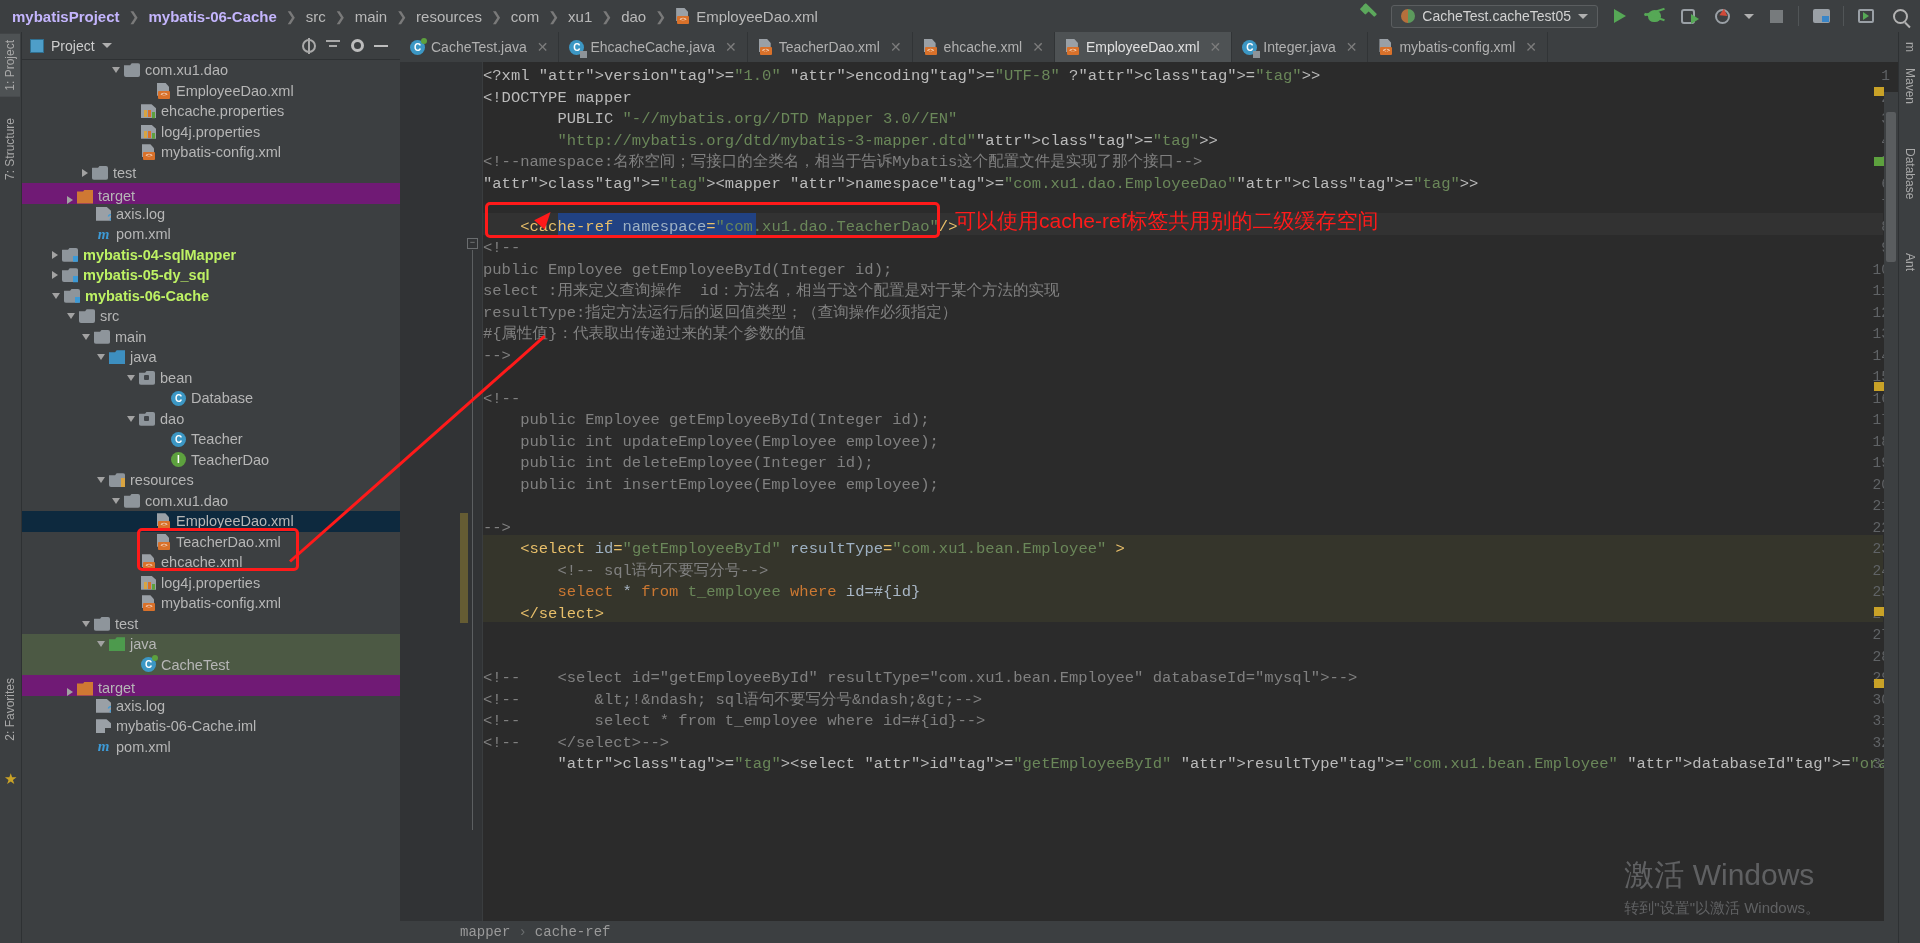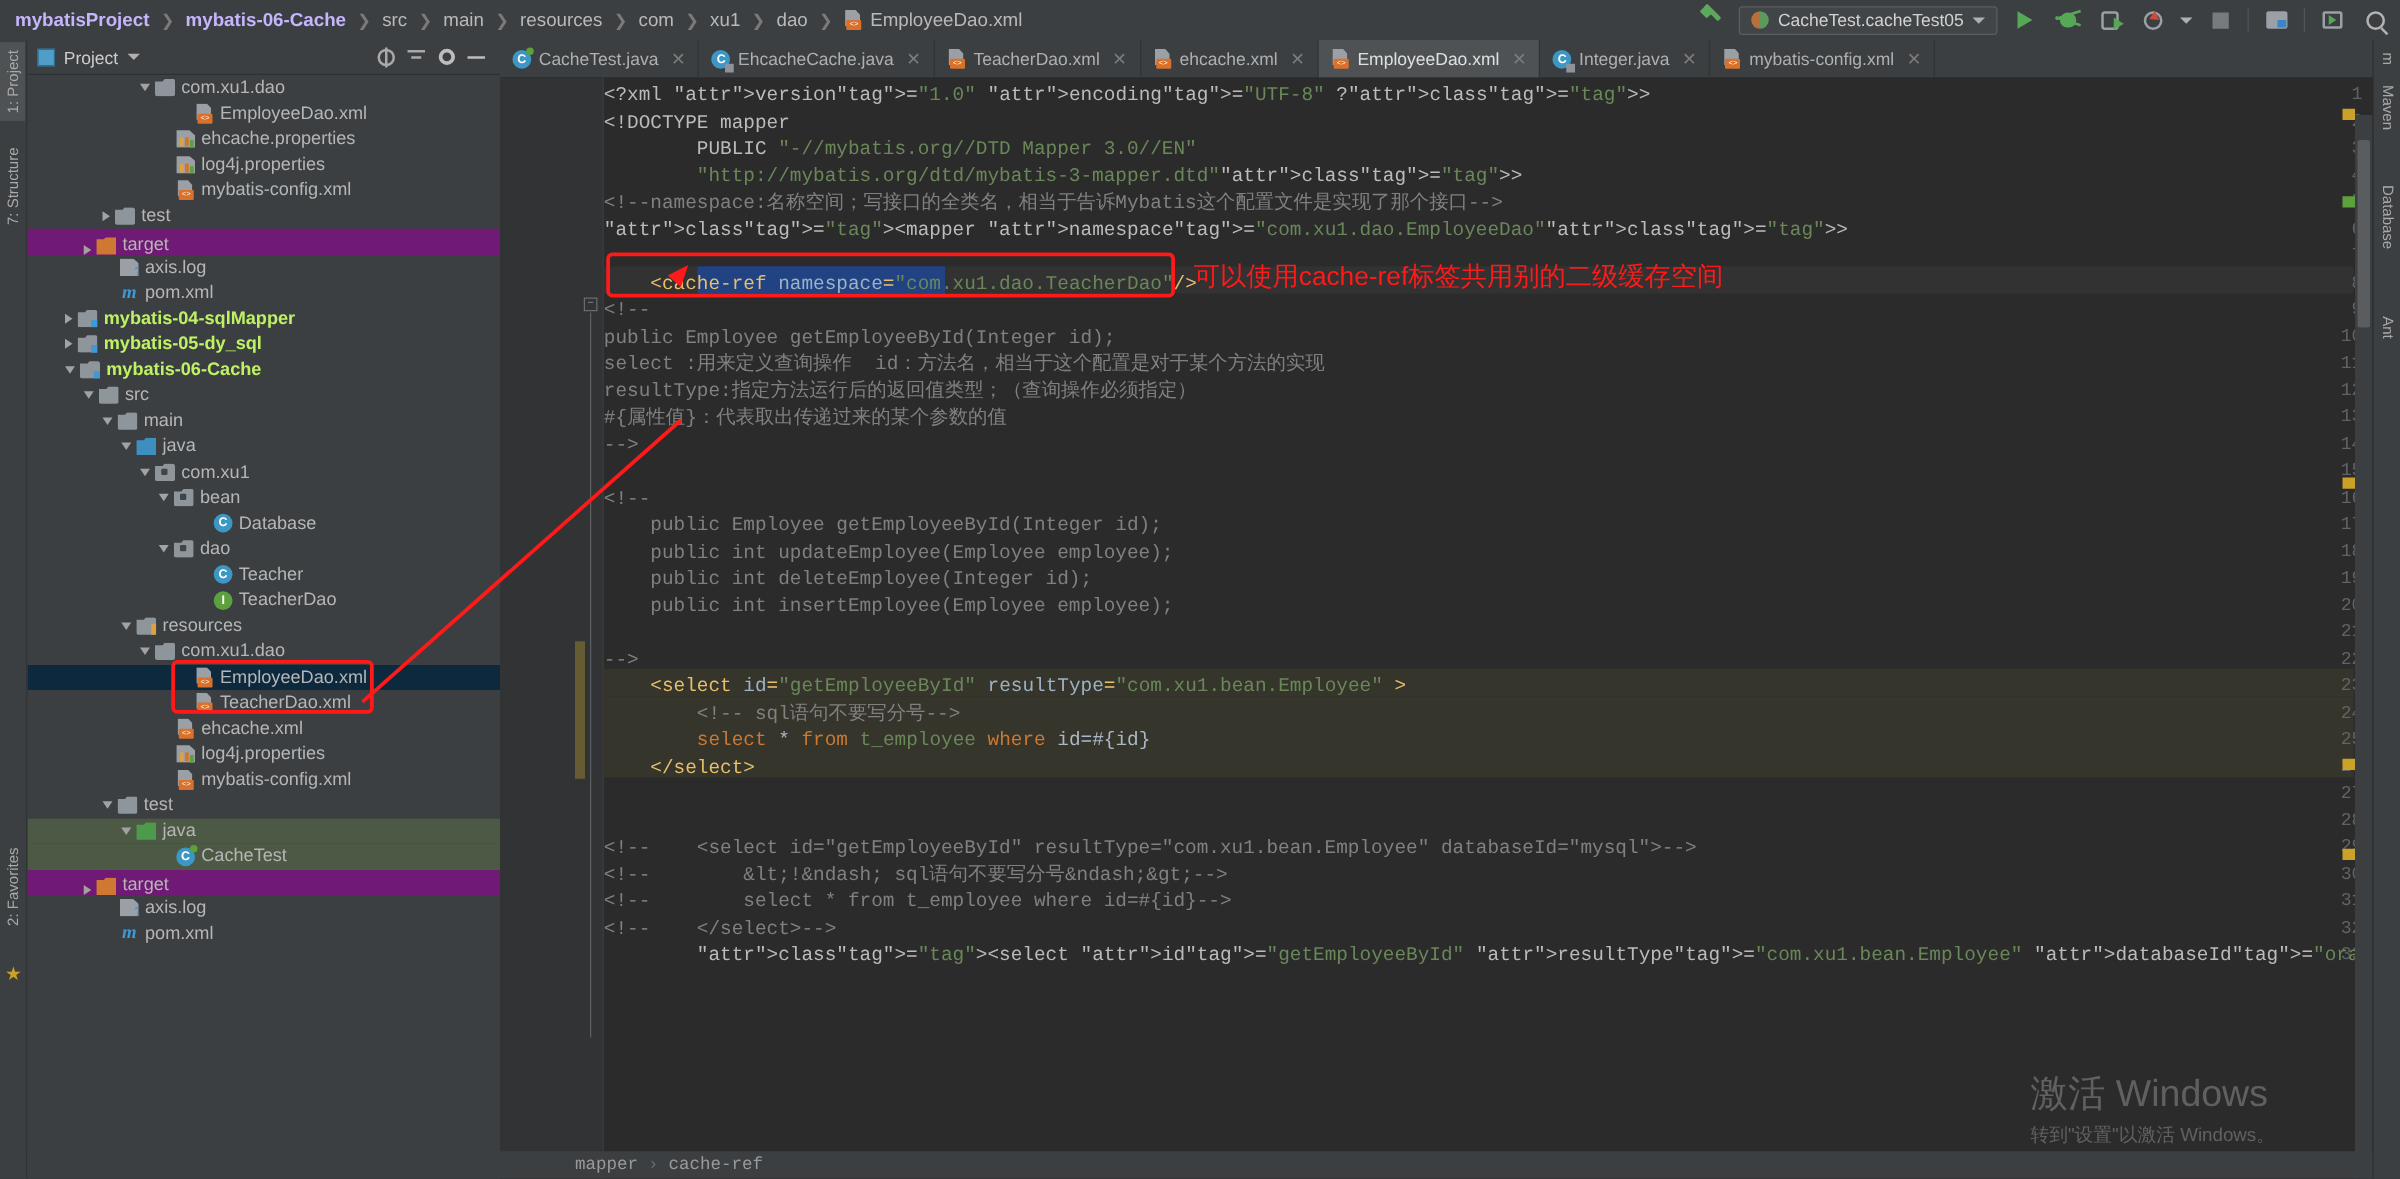--- a/index.html
+++ b/index.html
@@ -382,25 +382,20 @@
         <div class="trow" style="padding-left: 60px;">
           <span class="tri o"></span>
           <span class="fic gray"></span>
           <span class="tlbl">main</span>
         </div>
         <div class="trow" style="padding-left: 75px;">
           <span class="tri o"></span>
           <span class="fic blue"></span>
           <span class="tlbl">java</span>
         </div>
-        <div class="trow" style="padding-left: 90px;">
-          <span class="tri o"></span>
-          <span class="fic gray pkg"></span>
-          <span class="tlbl">com.xu1</span>
-        </div>
         <div class="trow" style="padding-left: 105px;">
           <span class="tri o"></span>
           <span class="fic gray pkg"></span>
           <span class="tlbl">bean</span>
         </div>
         <div class="trow" style="padding-left: 135px;">
           <span class="tri none"></span>
           <span class="cic c">C</span>
           <span class="tlbl">Database</span>
         </div>
@@ -483,20 +478,25 @@
         </div>
         <div class="trow hl-olive" style="padding-left: 45px;">
           <span class="tri c"></span>
           <span class="fic orange"></span>
           <span class="tlbl">target</span>
         </div>
         <div class="trow" style="padding-left: 60px;">
           <span class="tri none"></span>
           <span class="logic"></span>
           <span class="tlbl">axis.log</span>
+        </div>
+        <div class="trow" style="padding-left: 60px;">
+          <span class="tri none"></span>
+          <span class="imlic"></span>
+          <span class="tlbl">mybatis-06-Cache.iml</span>
         </div>
         <div class="trow" style="padding-left: 60px;">
           <span class="tri none"></span>
           <span class="mic">m</span>
           <span class="tlbl">pom.xml</span>
         </div>
       </div>
   </div>
 
   <div class="editor">

